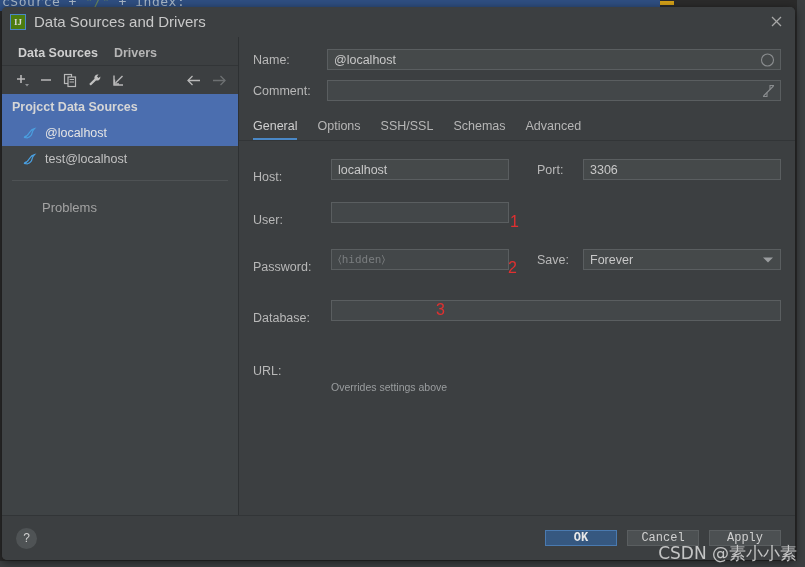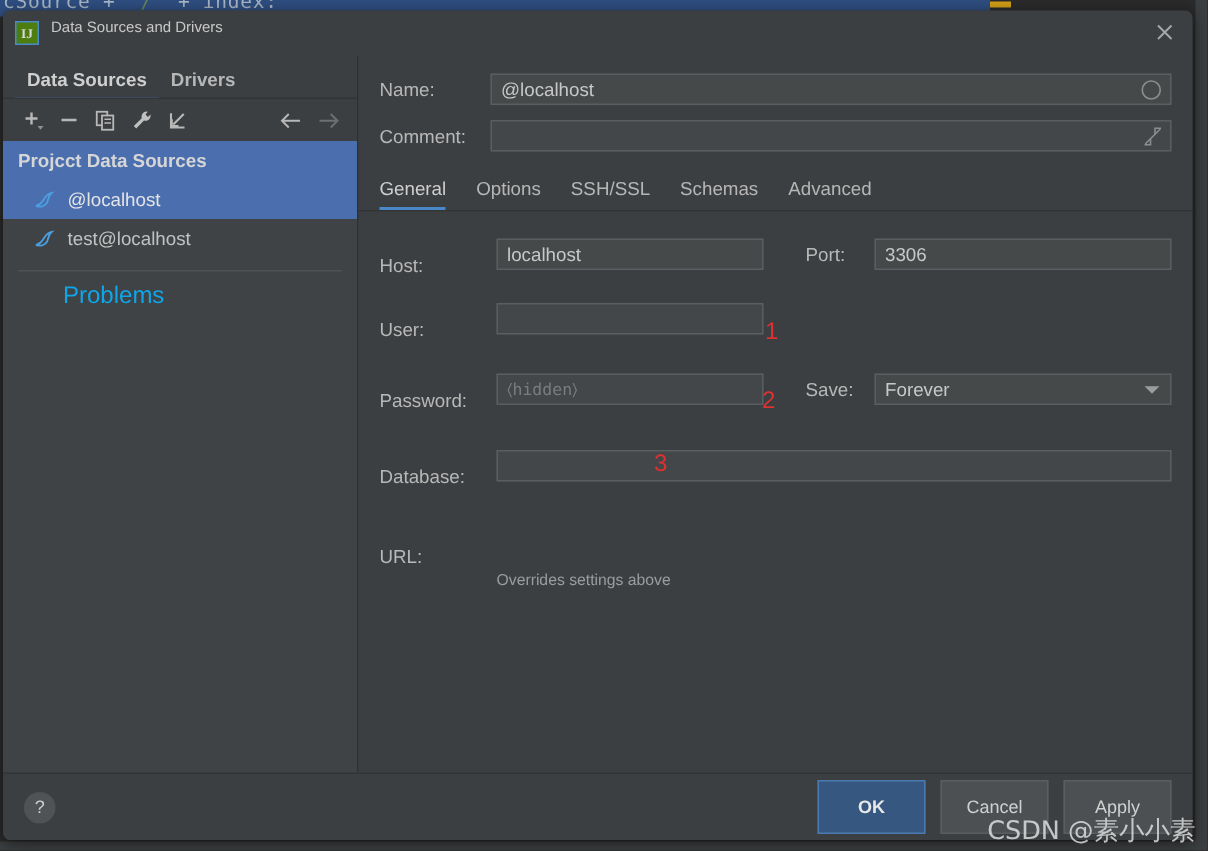--- a/index.html
+++ b/index.html
@@ -113,21 +113,21 @@
     font-weight: bold;
     color: #d8d8d8;
     text-align: center;
     line-height: 14px;
     font-family: "Liberation Serif", serif;
   }
   #dialog-title {
     position: absolute;
     left: 32px;
     top: 6px;
-    font-size: 10px;
+    font-size: 15px;
     color: #c8c8c8;
   }
   #close-btn {
     position: absolute;
     right: 10px;
     top: 6px;
     width: 18px;
     height: 18px;
     cursor: pointer;
     color: #a7a7a7;
@@ -241,24 +241,24 @@
     flex: 0 0 15px;
   }
   .tree-sep {
     height: 1px;
     background: #4e5254;
     margin: 8px 10px 8px 10px;
   }
   .tree-plain {
     height: 26px;
     display: flex;
-    align-items: flex-start;
+    align-items: flex-end;
     padding-left: 40px;
-    font-size: 16px;
-    color: #0ea5e9;
+    font-size: 13px;
+    color: #a3a3a3;
     cursor: pointer;
   }
 
   
   #right-panel {
     flex: 1 1 auto;
     background: #3c3f41;
     display: flex;
     flex-direction: column;
     min-width: 0;
@@ -452,31 +452,32 @@
     color: #cfcfcf;
     font-size: 12px;
     display: flex;
     align-items: center;
     justify-content: center;
     cursor: pointer;
   }
   #footer-spacer { flex: 1 1 auto; }
   .btn {
     min-width: 72px;
-    height: 36px;
+    height: 16px;
     margin-left: 10px;
     border: 1px solid #5a5e60;
     background: #4c5052;
     color: #d0d0d0;
     font-size: 12px;
     display: flex;
     align-items: center;
     justify-content: center;
     cursor: pointer;
     box-sizing: border-box;
+    font-family: Liberation Mono, monospace;
   }
   .btn.primary {
     background: #365880;
     border-color: #4a7ab0;
     color: #e8e8e8;
     font-weight: bold;
   }
 
   #watermark {
     position: absolute;

